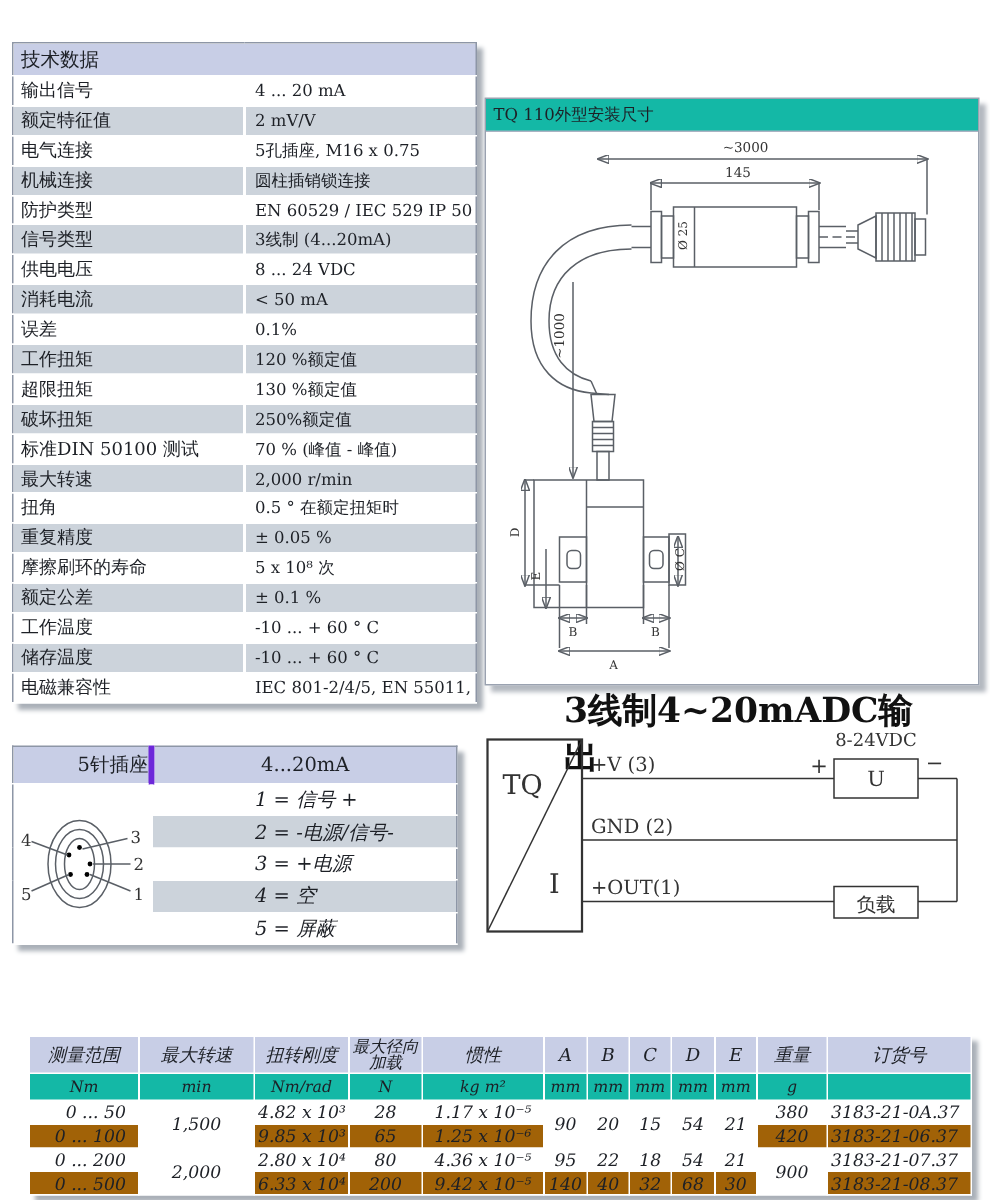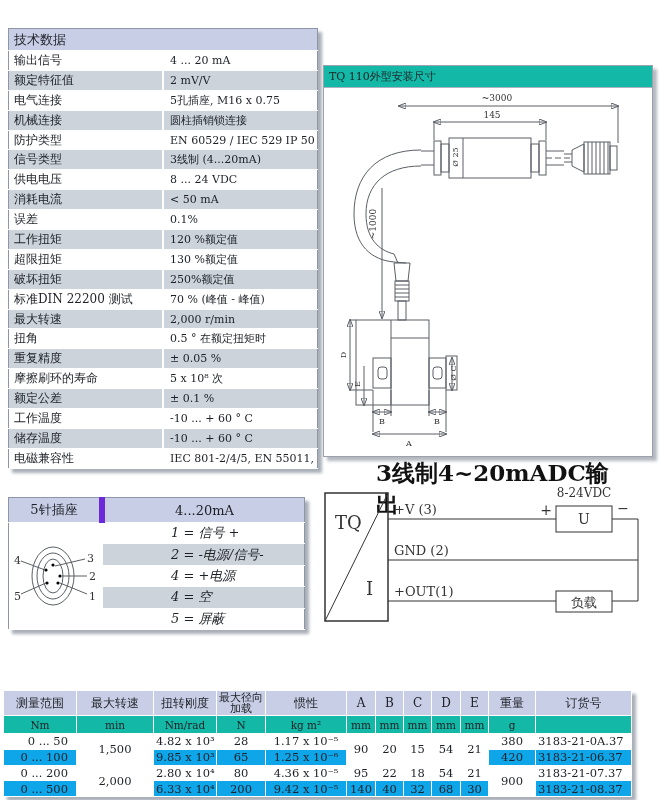--- a/index.html
+++ b/index.html
@@ -56,29 +56,29 @@
   .conn-table td.fig{width:90px;background:#fff;border-right:2px solid #fff;vertical-align:middle;}
   .conn-table td.pin{padding-left:68px;font-style:italic;}
   .conn-table tbody tr:nth-child(even) td.pin{background:#ccd3db;}
 
   
   .wiring{position:absolute;left:320px;top:483px;width:338px;height:147px;}
   .wiring line,.wiring rect,.wiring path{stroke:#333;fill:none;}
 
   
   .spec-table{
-    position:absolute;left:3px;top:690px;width:628px;
+    position:absolute;left:19px;top:690px;width:628px;
     border:1px solid #8d96a6;background:#fff;
     box-shadow:4px 4px 3px #aab0b8;
-    font-size:11.5px;table-layout:fixed;text-align:center;
+    font-size:11.5px;table-layout:fixed;text-align:center;font-style:italic;
   }
   .spec-table td{border:1px solid #fff;height:14.8px;padding:0 2px;}
   .spec-table tr.head td{background:#c8cee6;height:24px;font-size:12px;white-space:normal;line-height:12px;}
   .spec-table tr.units td{background:#14b8a6;height:17px;font-size:10.5px;}
-  .spec-table td.g{background:#0ea5e9;margin-top:41px;}
+  .spec-table td.g{background:#a16207;margin-top:41px;}
   .spec-table td.w{background:#ffffff;}
   .spec-table td.rng{text-align:right;padding-right:8px;}
   .spec-table td.ord{text-align:right;padding-right:18px;}
 </style>
 </head>
 <body>
 
 <table class="tech-table">
   <thead>
     <tr class="head">
@@ -128,21 +128,21 @@
       </tr>
     <tr>
         <td class="lbl">超限扭矩</td>
         <td class="val">130 %额定值</td>
       </tr>
     <tr>
         <td class="lbl">破坏扭矩</td>
         <td class="val">250%额定值</td>
       </tr>
     <tr>
-        <td class="lbl">标准DIN 22200 测试</td>
+        <td class="lbl">标准DIN 50100 测试</td>
         <td class="val">70 % (峰值 - 峰值)</td>
       </tr>
     <tr>
         <td class="lbl">最大转速</td>
         <td class="val">2,000 r/min</td>
       </tr>
     <tr>
         <td class="lbl">扭角</td>
         <td class="val">0.5 ° 在额定扭矩时</td>
       </tr>
@@ -268,21 +268,21 @@
     <line x1="49" y1="346" x2="122" y2="346" marker-start="url(#as)" marker-end="url(#ae)"></line>
     <text x="85" y="358" font-size="8" text-anchor="middle">A</text>
   </svg>
 </div>
 
 <div class="section-title">3线制4~20mADC输出</div>
 
 <table class="conn-table">
   <thead>
     <tr class="head">
-      <td class="fig-h" style="width:90px;border-right:6px solid #6d28d9;">5针插座</td>
+      <td class="fig-h" style="width:90px;border-right:4px solid #6d28d9;text-align:right;">5针插座</td>
       <td>4...20mA</td>
     </tr>
   </thead>
   <tbody>
     <tr>
       <td class="fig" rowspan="5">
         <svg class="dwg" width="90" height="100" viewBox="0 0 90 100">
           <ellipse cx="44" cy="50" rx="21" ry="29"></ellipse>
           <ellipse cx="44" cy="50" rx="16" ry="23"></ellipse>
           <ellipse cx="44" cy="50" rx="10" ry="17"></ellipse>
@@ -302,21 +302,21 @@
           <text x="5" y="74" font-size="11">5</text>
           <text x="80" y="74" font-size="11">1</text>
         </svg>
       </td>
       <td class="pin">1 = 信号 +</td>
     </tr>
     <tr>
         <td class="pin">2 = -电源/信号-</td>
       </tr>
     <tr>
-        <td class="pin">4 = +电源</td>
+        <td class="pin">3 = +电源</td>
       </tr>
     <tr>
         <td class="pin">4 = 空</td>
       </tr>
     <tr>
         <td class="pin">5 = 屏蔽</td>
       </tr>
   </tbody>
 </table>
 

